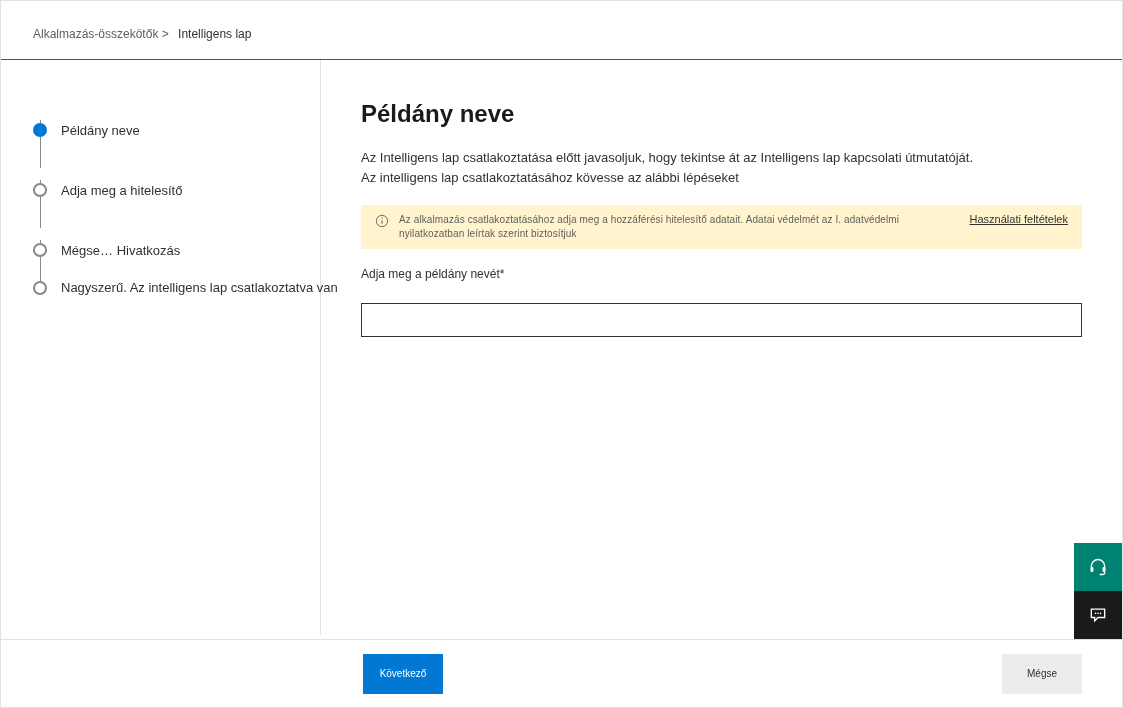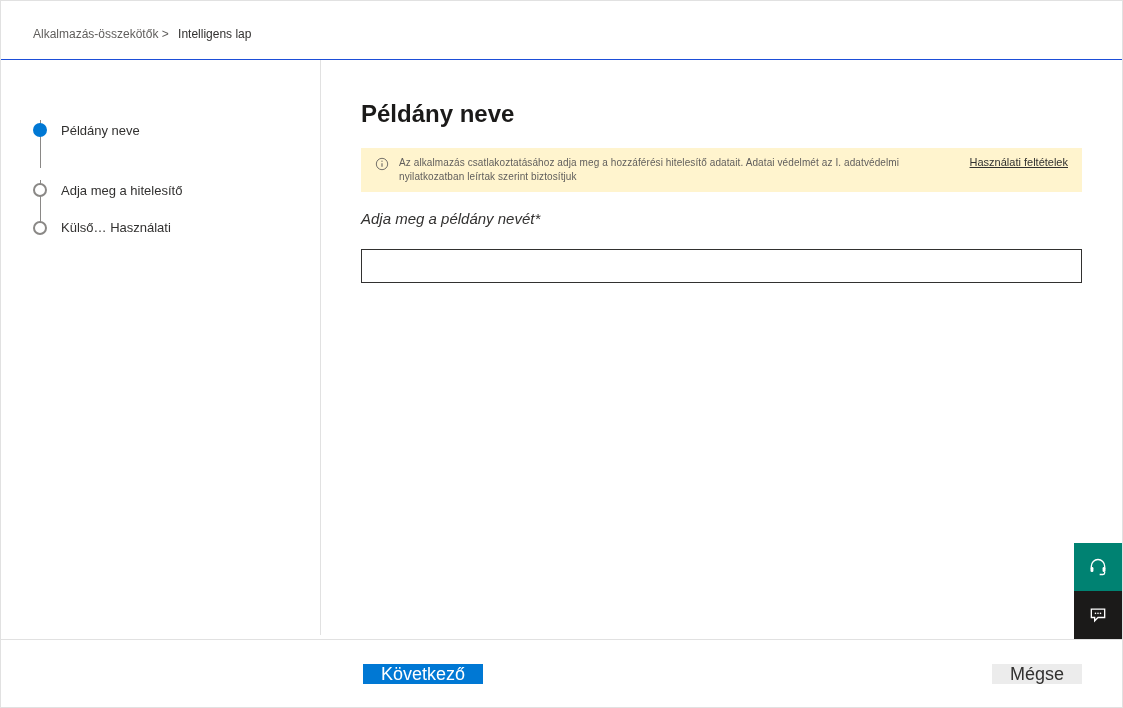--- a/index.html
+++ b/index.html
@@ -130,25 +130,24 @@
       color: #323130;
       text-decoration: underline;
       white-space: nowrap;
       margin-left: 12px;
       flex-shrink: 0;
       padding-left: 38px;
     }
 
     
     .field-label {
-      font-size: 15px;
+      font-size: 12px;
       color: #323130;
       margin-bottom: 22px;
       display: block;
-      font-style: italic;
     }
     .text-input {
       width: 100%;
       height: 34px;
       border: 1px solid #323130;
       padding: 6px 10px;
       font-size: 13px;
       outline: none;
       background: #fff;
     }
@@ -161,24 +160,24 @@
       bottom: 0;
       height: 68px;
       border-top: 1px solid #e1e1e1;
       display: flex;
       align-items: center;
       justify-content: space-between;
       padding: 0 40px 0 362px;
       background: #fff;
     }
     .btn {
-      height: 20px;
+      height: 40px;
       min-width: 80px;
-      padding: 0 18px;
-      font-size: 18px;
+      padding: 0 4px;
+      font-size: 10px;
       border: none;
       cursor: pointer;
       font-family: inherit;
     }
     .btn-primary {
       background: #0078d4;
       color: #fff;
     }
     .btn-secondary {
       background: #ececec;
@@ -224,28 +223,37 @@
         <span class="step-label">Példány neve</span>
       </li>
       <li class="step">
         <span class="step-dot"></span>
         <span class="step-line"></span>
         <span class="step-label">Adja meg a hitelesítő</span>
       </li>
       <li class="step">
         <span class="step-dot"></span>
         <span class="step-line"></span>
-        <span class="step-label">Külső… Használati</span>
+        <span class="step-label">Mégse… Hivatkozás</span>
+      </li>
+      <li class="step">
+        <span class="step-dot"></span>
+
+        <span class="step-label">Nagyszerű. Az intelligens lap csatlakoztatva van</span>
       </li>
     </ul>
   </nav>
 
   <main class="main">
     <h1 class="page-title">Példány neve</h1>
 
+    <div class="intro-block">
+      <p class="intro-line">Az Intelligens lap csatlakoztatása előtt javasoljuk, hogy tekintse át az Intelligens lap kapcsolati útmutatóját.</p>
+      <p class="intro-line">Az intelligens lap csatlakoztatásához kövesse az alábbi lépéseket</p>
+    </div>
 
     <div class="info-banner">
       <span class="info-icon-wrap">
         <svg class="info-icon-svg" viewBox="0 0 16 16">
           <circle cx="8" cy="8" r="6.5" stroke-width="1"></circle>
           <line x1="8" y1="7" x2="8" y2="11" stroke-width="1.2"></line>
           <circle cx="8" cy="4.8" r="0.7" fill="#605e5c" stroke="none"></circle>
         </svg>
       </span>
       <span class="info-text">Az alkalmazás csatlakoztatásához adja meg a hozzáférési hitelesítő adatait. Adatai védelmét az I. adatvédelmi nyilatkozatban leírtak szerint biztosítjuk</span>

